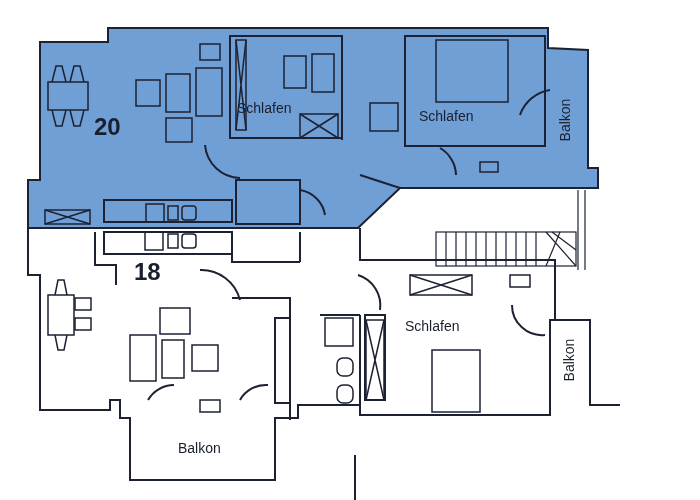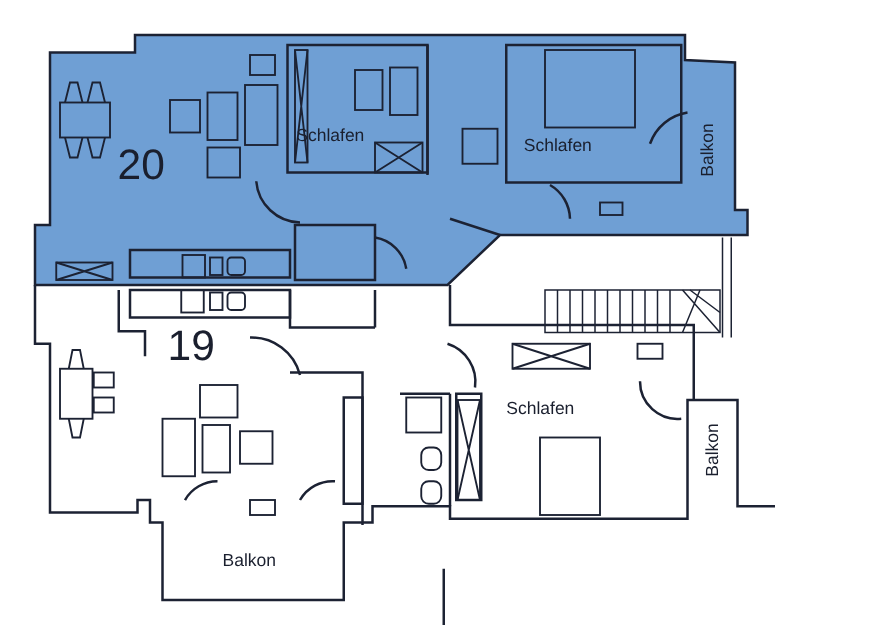--- a/index.html
+++ b/index.html
@@ -1,19 +1,19 @@
 <!DOCTYPE html>
 <html><head>
 <meta charset="utf-8">
 <style>
   html,body{margin:0;padding:0;background:#ffffff;}
   body{width:700px;height:500px;overflow:hidden;position:relative;font-family:"Liberation Sans",sans-serif;}
   svg{position:absolute;left:0;top:0;}
   .lbl{position:absolute;color:#1a1f2e;font-family:"Liberation Sans",sans-serif;white-space:nowrap;}
-  .unit{font-weight:normal;font-size:34px;}
+  .unit{font-weight:bold;font-size:24px;}
   .room{font-size:14px;}
   .rot{transform:rotate(-90deg);transform-origin:center center;}
 </style>
 </head>
 <body>
 
 <svg width="700" height="500" viewBox="0 0 700 500" xmlns="http://www.w3.org/2000/svg">
 
   <path d="M40,42 L108,42 L108,28 L548,28 L548,48 L588,50 L588,168 L598,168 L598,188 L548,188 L400,188 L358,228 L28,228 L28,180 L40,180 Z" fill="#6f9fd4" stroke="#1c2233" stroke-width="2"></path>
 
@@ -111,20 +111,20 @@
       <line x1="516" y1="232" x2="516" y2="266"></line>
     <line x1="526" y1="232" x2="526" y2="266"></line>
       <line x1="536" y1="232" x2="536" y2="266"></line>
     <path d="M546,232 L576,266 M552,232 L576,250 M546,266 L560,232"></path>
     <line x1="578" y1="190" x2="578" y2="270"></line>
     <line x1="585" y1="190" x2="585" y2="270"></line>
   </g>
 </svg>
 
 <div class="lbl unit" style="left:94px;top:113px;">20</div>
-<div class="lbl unit" style="left:134px;top:258px;">19</div>
+<div class="lbl unit" style="left:134px;top:258px;">18</div>
 
 <div class="lbl room" style="left:237px;top:100px;">Schlafen</div>
 <div class="lbl room" style="left:419px;top:108px;">Schlafen</div>
 <div class="lbl room rot" style="left:544px;top:112px;">Balkon</div>
 <div class="lbl room" style="left:405px;top:318px;">Schlafen</div>
 <div class="lbl room rot" style="left:548px;top:352px;">Balkon</div>
 <div class="lbl room" style="left:178px;top:440px;">Balkon</div>
 
 </body></html>

